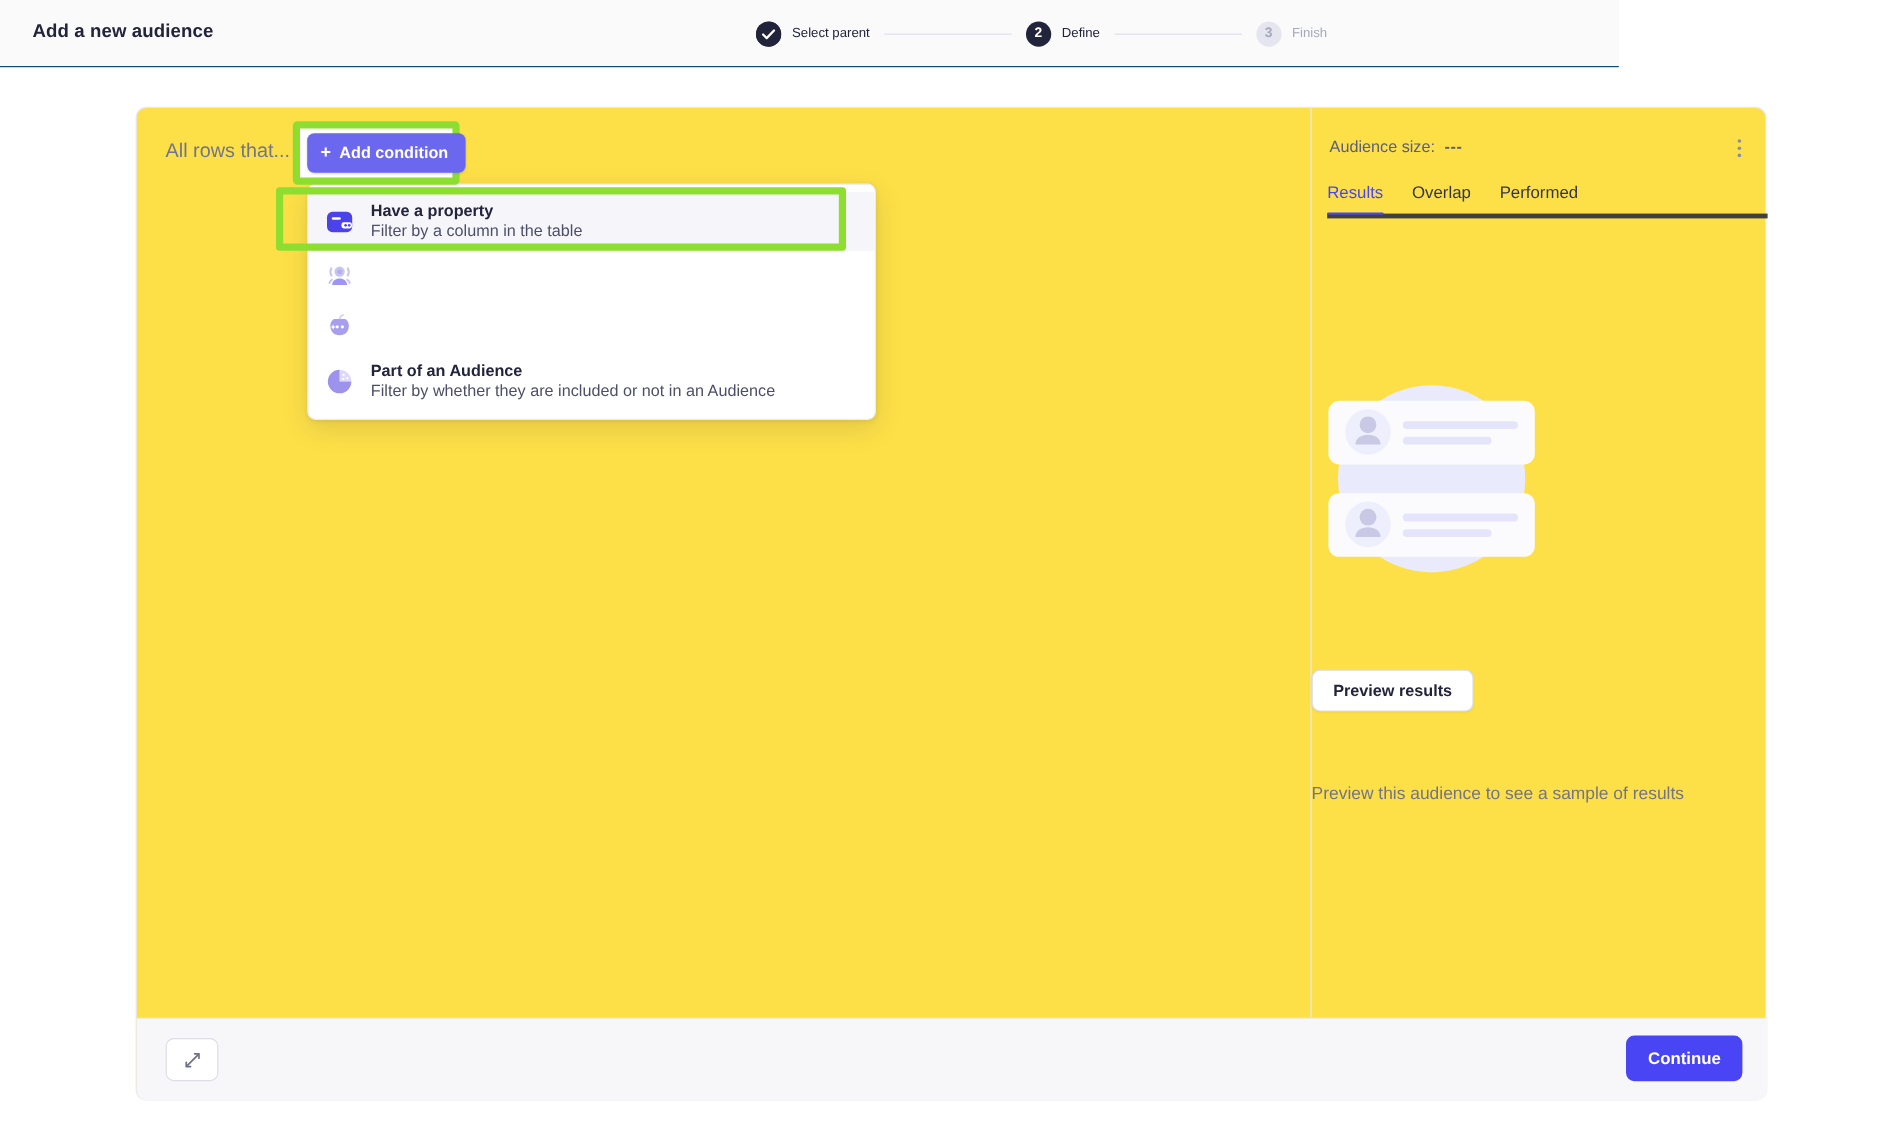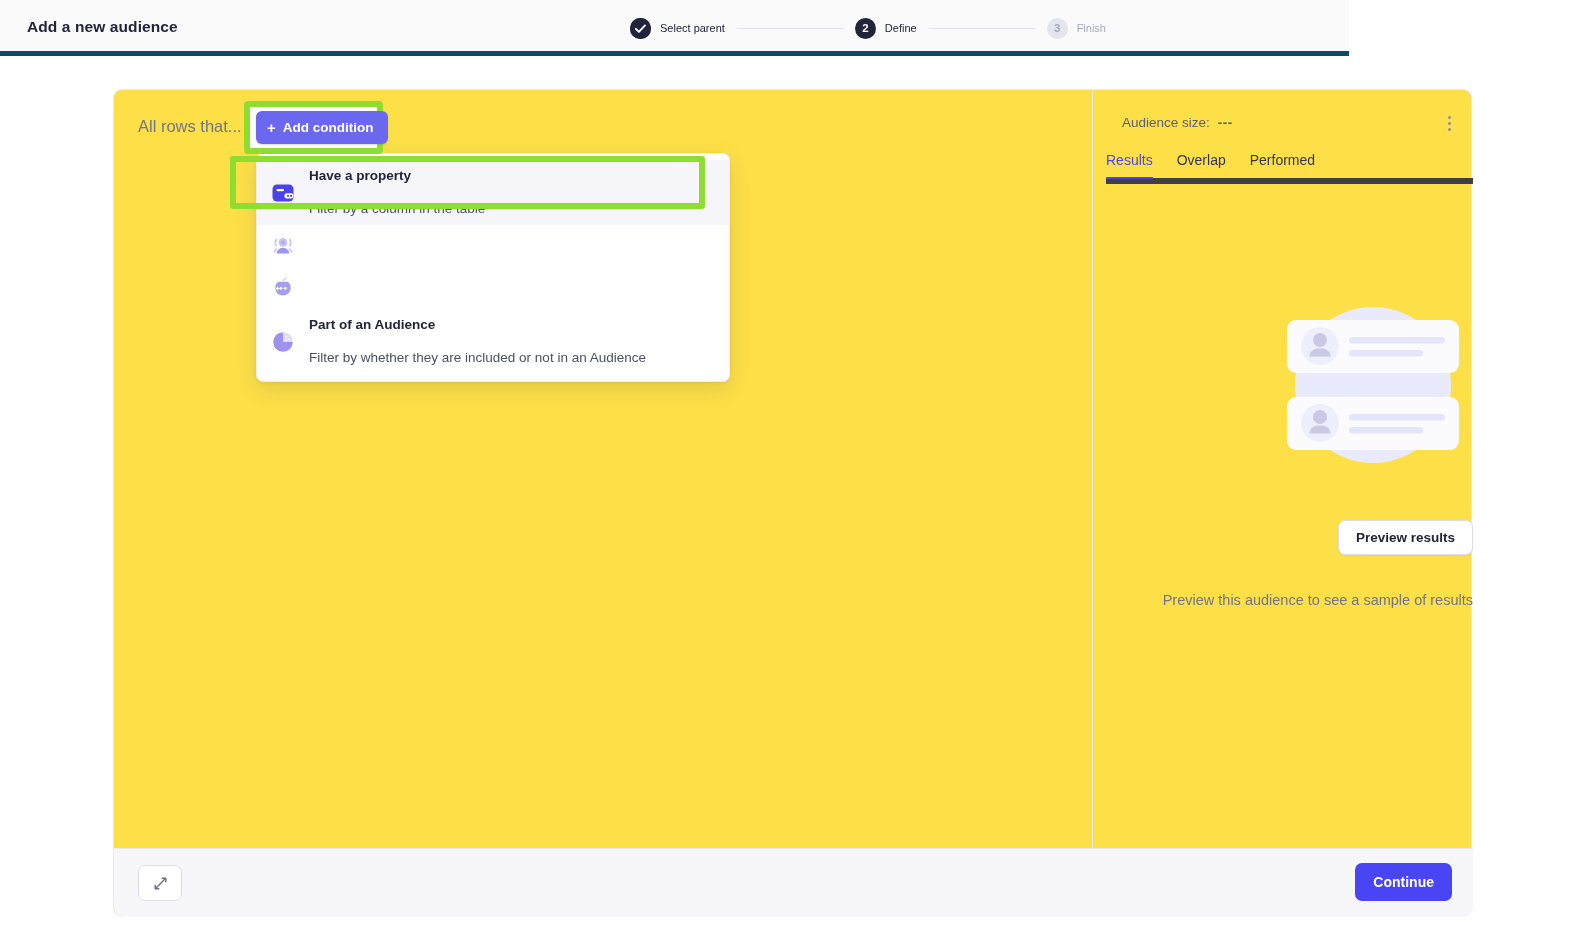--- a/index.html
+++ b/index.html
@@ -7,21 +7,21 @@
     width: 1585px; height: 950px;
     font-family: "Liberation Sans", sans-serif;
     background: #ffffff;
     overflow: hidden;
   }
 
   
   #topbar {
     position: absolute; left: 0; top: 0; width: 1349px; height: 56px;
     background: #fafafb;
-    border-bottom: 5px solid #0c4a6e;
+    border-bottom: 1px solid #0c4a6e;
     padding-left: 24px;
   }
   #wizard-title {
     position: absolute; left: 27px; top: 18px;
     font-size: 15.5px; font-weight: bold; color: #22243c;
     letter-spacing: .1px;
   }
 
   
   #stepper {
@@ -109,72 +109,72 @@
     z-index: 5;
   }
   .menu-item {
     position: relative;
     display: flex; align-items: center; gap: 13px;
     padding: 8px 14px 8px 13px;
     cursor: pointer;
   }
   .menu-item.active { background: #f6f6fa; }
   .mi-icon { width: 26px; height: 26px; flex: none; display: block; }
-  .mi-text { display: flex; flex-direction: column; gap: 16px; }
+  .mi-text { display: flex; flex-direction: column; gap: 0; }
   .mi-title { font-size: 13.5px; font-weight: bold; color: #22243c; line-height: 16px; }
   .mi-desc { font-size: 13.5px; color: #4d4f68; line-height: 17px; text-align: center; }
 
   
   #hl-item {
     position: absolute; left: 116px; top: 66px;
     width: 475px; height: 53px;
     border: 6px solid #8ede31;
     border-radius: 3px;
     z-index: 8; pointer-events: none;
   }
 
   
   #results-pane {
     position: absolute; left: 979px; top: 0; width: 380px; height: 758px;
   }
   #audience-size-row {
-    position: absolute; left: 29px; top: 25px;
+    position: absolute; left: 15px; top: 25px;
     display: flex; align-items: flex-end; gap: 8px;
   }
   #audience-size-label { font-size: 13.5px; color: #5c5e78; }
   #audience-size-value { font-size: 13.5px; color: #5c5e78; font-weight: bold; letter-spacing: .5px; }
   #kebab {
     position: absolute; right: 14px; top: 23px;
     width: 20px; height: 20px; cursor: pointer;
     display: flex; flex-direction: column; align-items: center; justify-content: center; gap: 3px;
   }
   #kebab i { width: 3px; height: 3px; border-radius: 50%; background: #8a8ca2; display: block; }
 
   #tabs {
     position: absolute; left: 13px; top: 62px; width: 367px;
     display: flex; align-items: center; gap: 0;
-    border-bottom: 6px solid #404040;
+    border-bottom: 4px solid #404040;
   }
   .tab {
     padding: 0 12px 10px 12px;
     font-size: 14px; color: #33354f; cursor: pointer;
     position: relative; background: none; border: none;
     font-family: inherit;
   }
   .tab:first-child { padding-left: 0; }
   .tab.active { color: #4945f5; font-weight: normal; }
   .tab.active::after {
     content: ""; position: absolute; left: 0; right: 12px; bottom: -1px;
     height: 2px; background: #4945f5; border-radius: 1px;
   }
 
   
   #empty-state {
-    position: absolute; left: 0; top: 195px; width: 380px;
-    display: flex; flex-direction: column; align-items: flex-end;
+    position: absolute; left: 0; top: 209px; width: 380px;
+    display: flex; flex-direction: column; align-items: flex-start; gap: 24px;
   }
   #illus { width: 200px; height: 200px; display: block; }
   #preview-btn {
     margin-top: 35px;
     padding: 9px 17px;
     background: #fff; border: 1px solid #dcdde6; border-radius: 7px;
     font-family: inherit; font-size: 13.5px; font-weight: bold; color: #22243c;
     cursor: pointer;
     box-shadow: 0 1px 1.5px rgba(40,40,80,.05);
   }

